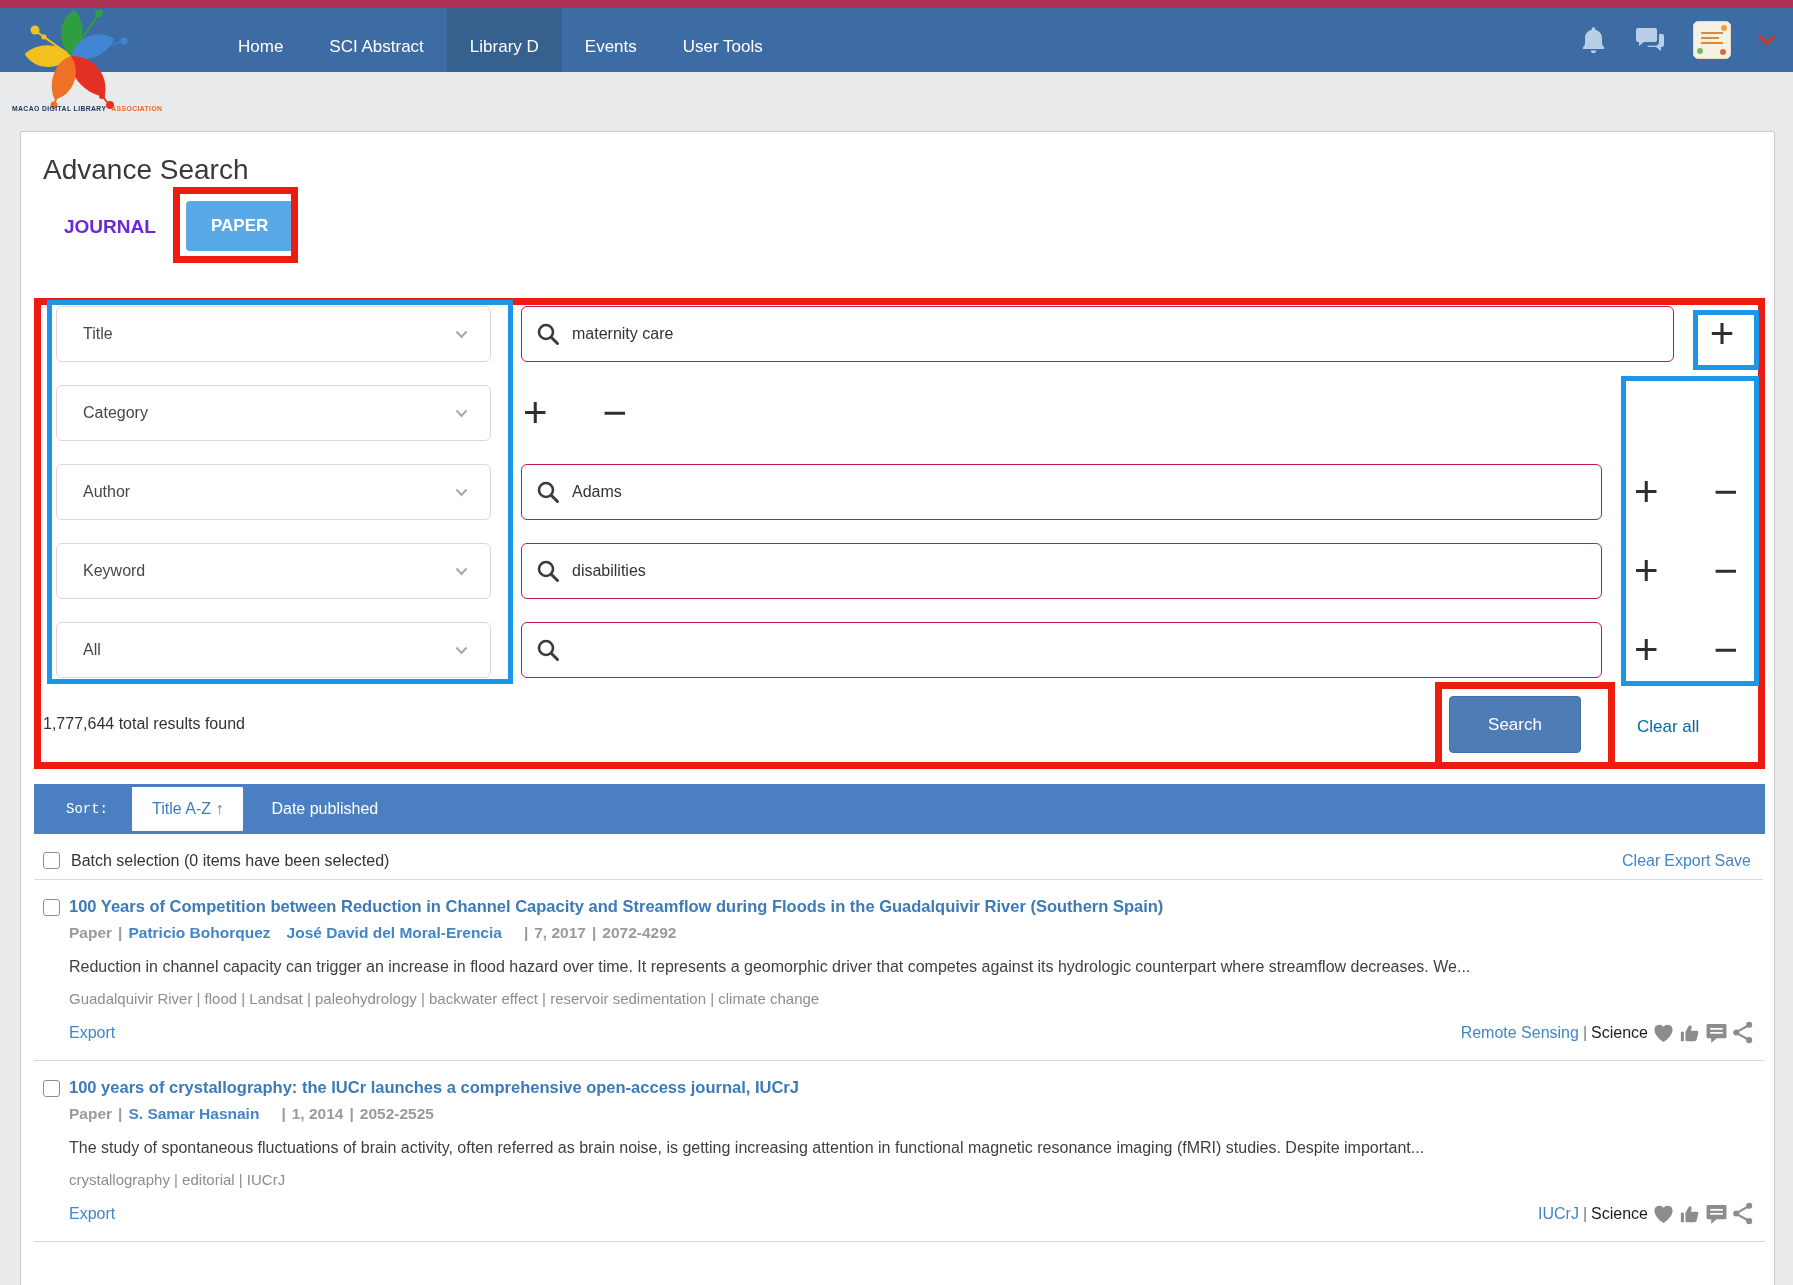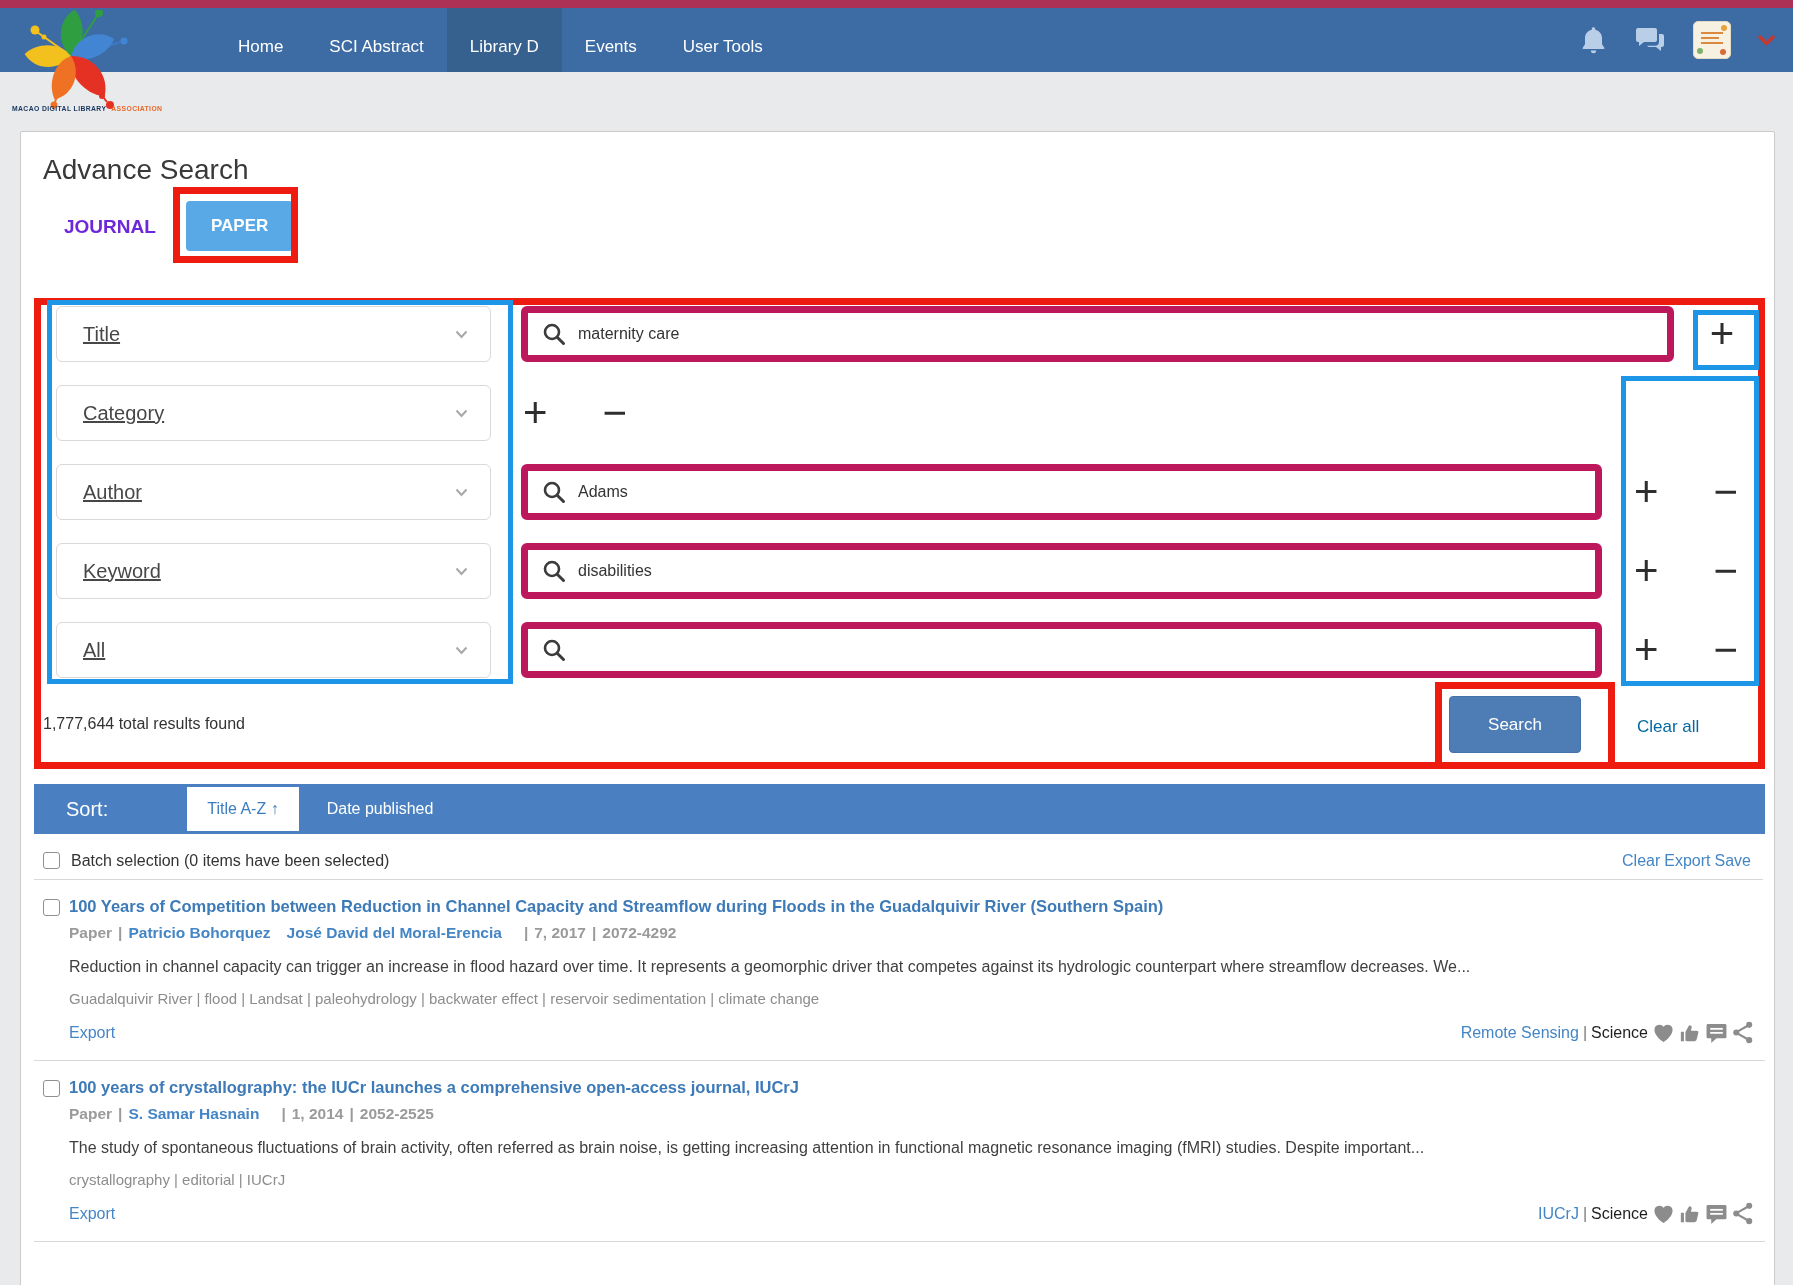--- a/index.html
+++ b/index.html
@@ -34,22 +34,22 @@
 
   .tab-journal { position:absolute; left:43px; top:70px; height:50px; line-height:50px;
     font-size:19px; font-weight:bold; color:#6d28d9; cursor:pointer; }
   .tab-paper { position:absolute; left:165px; top:69px; height:50px; padding:0 25px; line-height:50px;
     background:var(--paper-tab); color:#fff; font-size:17px; font-weight:bold; border-radius:4px; cursor:pointer; }
 
   
   .form-row { position:absolute; left:35px; right:24px; height:56px; display:flex; align-items:stretch; }
   .f-select { width:435px; border:1px solid #d9d9d9; border-radius:6px; background:#fff;
     display:flex; align-items:center; justify-content:space-between; padding:0 22px 0 26px; cursor:pointer; }
-  .f-select span { font-size:20px; color:#474747;text-decoration:underline; }
-  .f-input { flex:1; margin-left:30px; border:7px solid #be185d; border-radius:6px; background:#fff;
+  .f-select span { font-size:16px; color:#474747; }
+  .f-input { flex:1; margin-left:30px; border:1px solid #be185d; border-radius:6px; background:#fff;
     display:flex; align-items:center; padding:0 14px; }
   .f-input .q { font-size:16px; color:#333; margin-left:12px; }
   .f-controls { width:128px; margin-left:20px; display:flex; align-items:center;
     justify-content:space-between; padding:0 12px; }
   .form-row.first .f-controls { width:56px; justify-content:center; padding:0; }
   .ctrl { font-size:42px; font-weight:300; color:#2e2e2e; line-height:40px; cursor:pointer; user-select:none; }
 
   .results-summary { position:absolute; left:22px; top:583px; font-size:16px; color:#333; }
   .search-btn { position:absolute; left:1428px; top:564px; width:132px; height:57px; background:var(--search-button);
     color:#fff; font-size:17px; border:1px solid #4472a8; border-radius:4px; text-align:center; line-height:55px; cursor:pointer; }
@@ -62,21 +62,21 @@
   .ann-paper     { left:152px; top:55px;  width:125px;  height:76px; }
   .ann-form      { left:13px;  top:166px; width:1731px; height:471px; }
   .ann-selects   { left:26px;  top:168px; width:466px;  height:384px; }
   .ann-plus1     { left:1672px;top:178px; width:66px;   height:60px; }
   .ann-plusminus { left:1600px;top:244px; width:138px;  height:310px; }
   .ann-search    { left:1414px;top:550px; width:180px;  height:87px; }
 
   
   .sort-bar { position:absolute; left:13px; top:652px; width:1731px; height:50px; background:var(--sort-bar);
     display:flex; align-items:center; padding-left:32px; }
-  .sort-label { color:#fff; font-size:20px; margin-right:79px; }
+  .sort-label { color:#fff; font-size:14px; margin-right:24px;font-family:Liberation Mono, monospace; }
   .sort-option { color:#fff; font-size:16px; padding:0 20px; height:44px; display:flex; align-items:center; cursor:pointer; }
   .sort-option.active { background:#fff; color:#3b7ec0; }
   .sort-option + .sort-option { margin-left:8px; }
 
   
   .batch-row { position:absolute; left:13px; top:710px; width:1731px; height:37px; }
   .checkbox { width:17px; height:17px; border:1px solid #8f8f8f; border-radius:3px; background:#fff; cursor:pointer; }
   .batch-check { position:absolute; left:9px; top:10px; }
   .batch-label { position:absolute; left:37px; top:0; line-height:37px; font-size:16px; color:#333; }
   .batch-actions { position:absolute; right:14px; top:0; line-height:37px; display:flex; gap:4px; }

